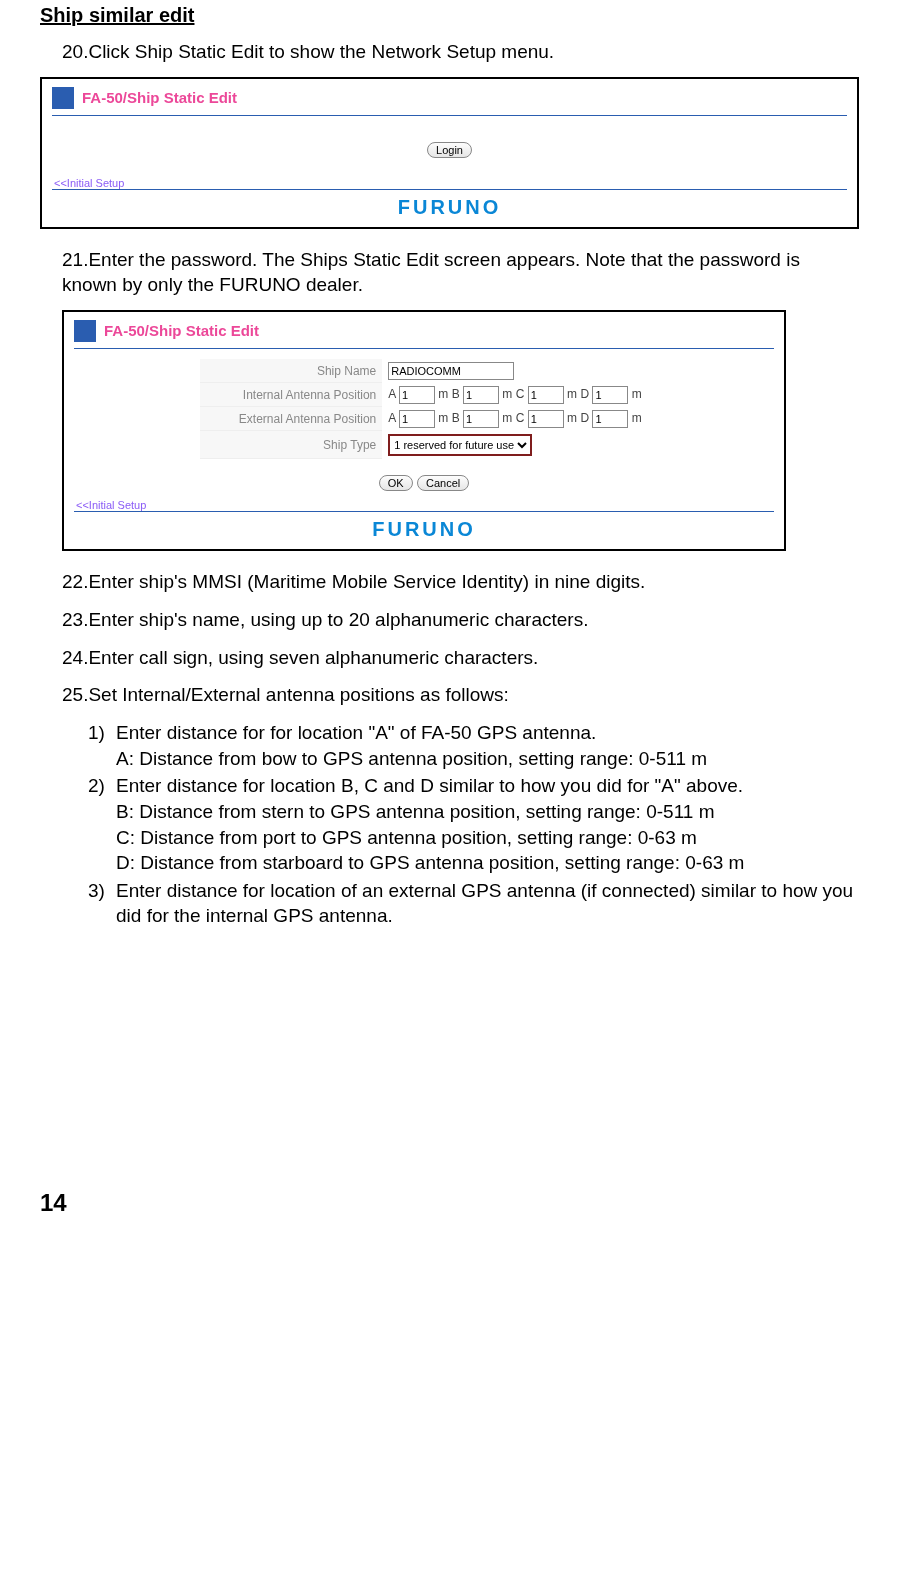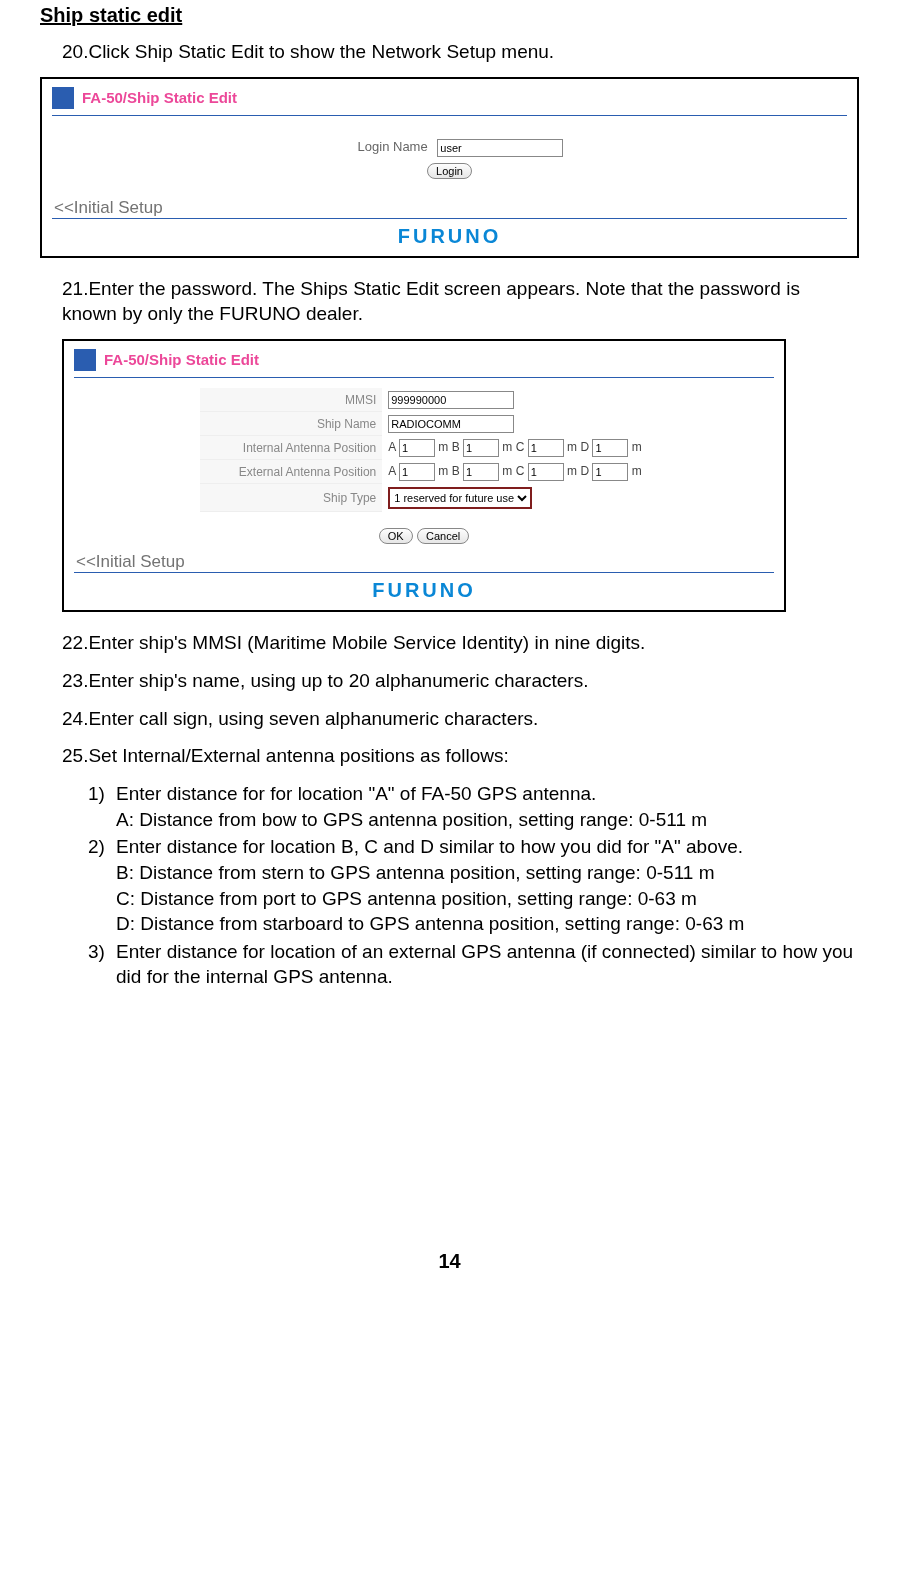--- a/index.html
+++ b/index.html
@@ -77,22 +77,22 @@
   .w36 { width: 30px; }
   .btn {
     border: 1px solid #888;
     background: linear-gradient(#fdfdfd,#e6e6e6);
     font-size: 11px;
     padding: 1px 8px;
     border-radius: 8px;
     cursor: pointer;
   }
   .backlink {
-    color: #737373;
-    font-size: 17px;
+    color: #8b5cf6;
+    font-size: 11px;
     margin: 4px 0 0 2px;
   }
   .furuno-band {
     border-top: 1.5px solid #2a5db0;
     text-align: center;
     padding: 6px 0 2px 0;
   }
   .furuno-logo {
     color: #0a87d6;
     font-weight: 900;
@@ -121,45 +121,41 @@
     white-space: nowrap;
   }
   .sel {
     border: 2px solid #7f1d1d;
     font-size: 11px;
     background: #fff;
     height: 22px;
   }
   .btn-row { text-align:center; padding: 6px 0 4px 0;}
   .page-num {
-    text-align: center;
+    text-align: left;
     font-weight: bold;
-    font-size: 20px;
+    font-size: 24px;
     margin-top: 260px;
   }
 </style>
 </head>
 <body>
 
-<div class="section-title">Ship static edit</div>
+<div class="section-title">Ship similar edit</div>
 
 <div class="instr-line">20.Click Ship Static Edit to show the Network Setup menu.</div>
 
 <div class="panel">
   <div class="panel-inner">
     <div class="titlebar">
       <div class="blue-sq"></div>
       <div class="title-text">FA-50/Ship Static Edit</div>
     </div>
     <hr class="hr">
     <div class="login-area">
-      <div class="login-row">
-        <span class="login-label">Login Name</span>
-        <input class="txt-input w120" value="user" style="">
-      </div>
       <div class="login-row" style="margin-top:6px;">
         <button class="btn">Login</button>
       </div>
     </div>
     <div class="backlink">&lt;&lt;Initial Setup</div>
     <div class="furuno-band">
       <span class="furuno-logo">FURUNO</span>
     </div>
   </div>
 </div>
@@ -168,24 +164,20 @@
 
 <div class="panel" style="margin-left:22px; width: 720px;">
   <div class="panel-inner">
     <div class="titlebar">
       <div class="blue-sq"></div>
       <div class="title-text">FA-50/Ship Static Edit</div>
     </div>
     <hr class="hr">
     <table class="form-table">
       <tbody>
-          <tr>
-        <td class="lbl-cell">MMSI</td>
-        <td class="val-cell"><input class="txt-input w120" value="999990000" style=""></td>
-      </tr>
       <tr>
         <td class="lbl-cell">Ship Name</td>
         <td class="val-cell"><input class="txt-input w120" value="RADIOCOMM" style=""></td>
       </tr>
       <tr>
         <td class="lbl-cell">Internal Antenna Position</td>
         <td class="val-cell">
           <span>A</span>
           <input class="txt-input w36" value="1" style="">
           <span>m</span>

